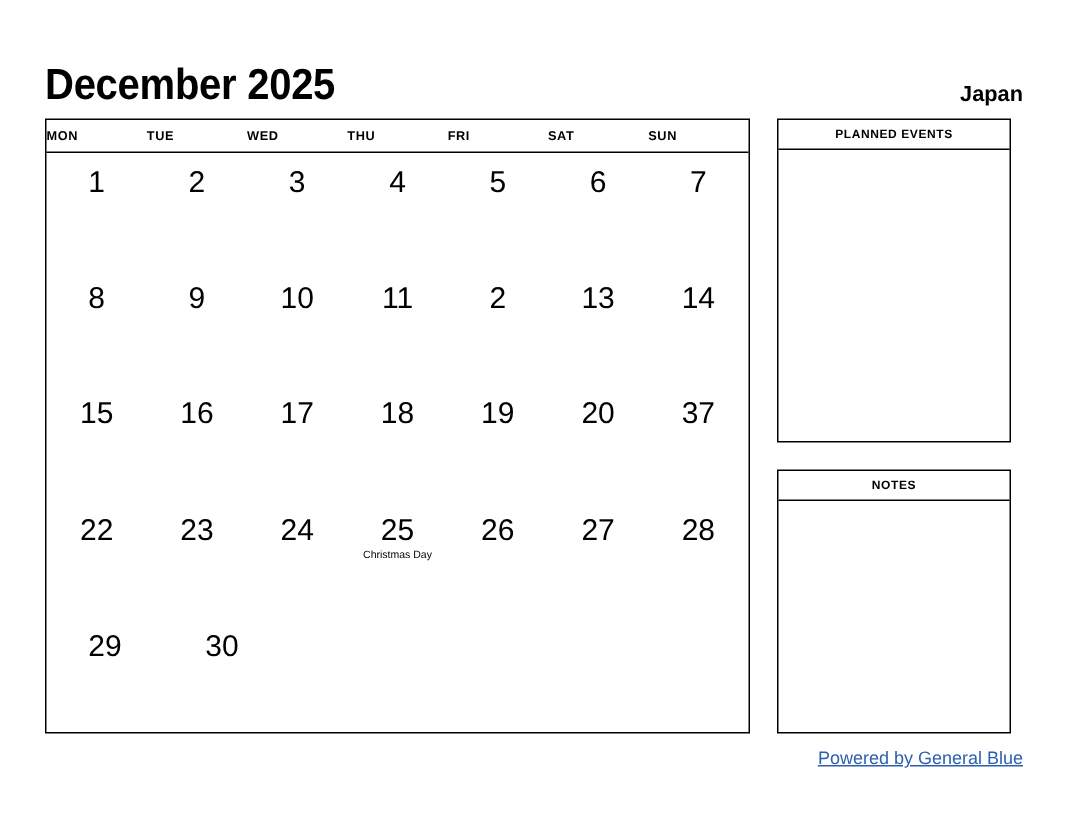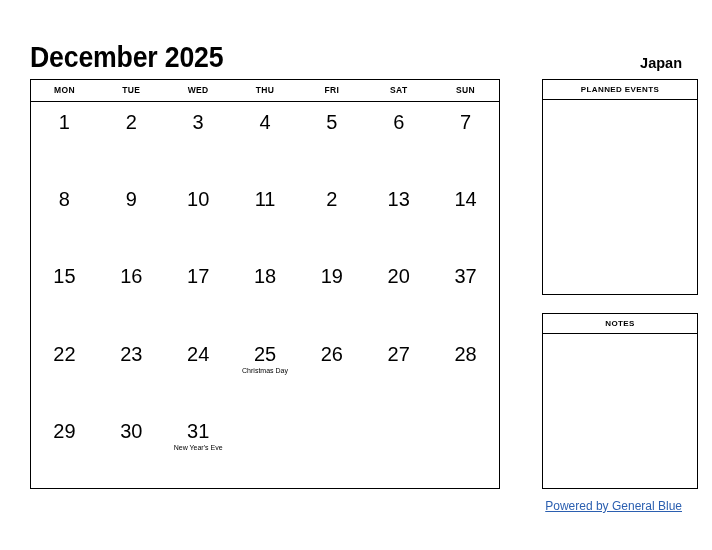--- a/index.html
+++ b/index.html
@@ -63,21 +63,20 @@
     flex-direction: column;
   }
   .weekdays {
     display: flex;
     height: 21px;
     border-bottom: 1px solid #000000;
     flex: 0 0 auto;
   }
   .weekday {
     flex: 1 1 0;
-    text-align: center;
     font-size: 8.5px;
     font-weight: bold;
     letter-spacing: 0.4px;
     line-height: 21px;
   }
   .weeks {
     flex: 1 1 auto;
     display: flex;
     flex-direction: column;
   }
@@ -108,21 +107,20 @@
   .day.empty .day-num { visibility: hidden; }
 
   
   .panel {
     position: absolute;
     left: 518px;
     width: 156px;
     border: 1px solid #000000;
     box-sizing: border-box;
     background: #ffffff;
-    margin-left: 24px;
   }
   .panel-events { top: 79px; height: 216px; }
   .panel-notes  { top: 313px; height: 176px; }
   .panel-title {
     height: 19px;
     line-height: 19px;
     text-align: center;
     font-size: 8px;
     font-weight: bold;
     letter-spacing: 0.4px;
@@ -295,24 +293,20 @@
 
       <div class="week">
         <div class="day">
           <span class="day-num">29</span>
           <span class="day-event"></span>
         </div>
         <div class="day">
           <span class="day-num">30</span>
           <span class="day-event"></span>
         </div>
-        <div class="day">
-          <span class="day-num">31</span>
-          <span class="day-event">New Year's Eve</span>
-        </div>
         <div class="day empty">
           <span class="day-num"></span>
           <span class="day-event"></span>
         </div>
         <div class="day empty">
           <span class="day-num"></span>
           <span class="day-event"></span>
         </div>
         <div class="day empty">
           <span class="day-num"></span>

